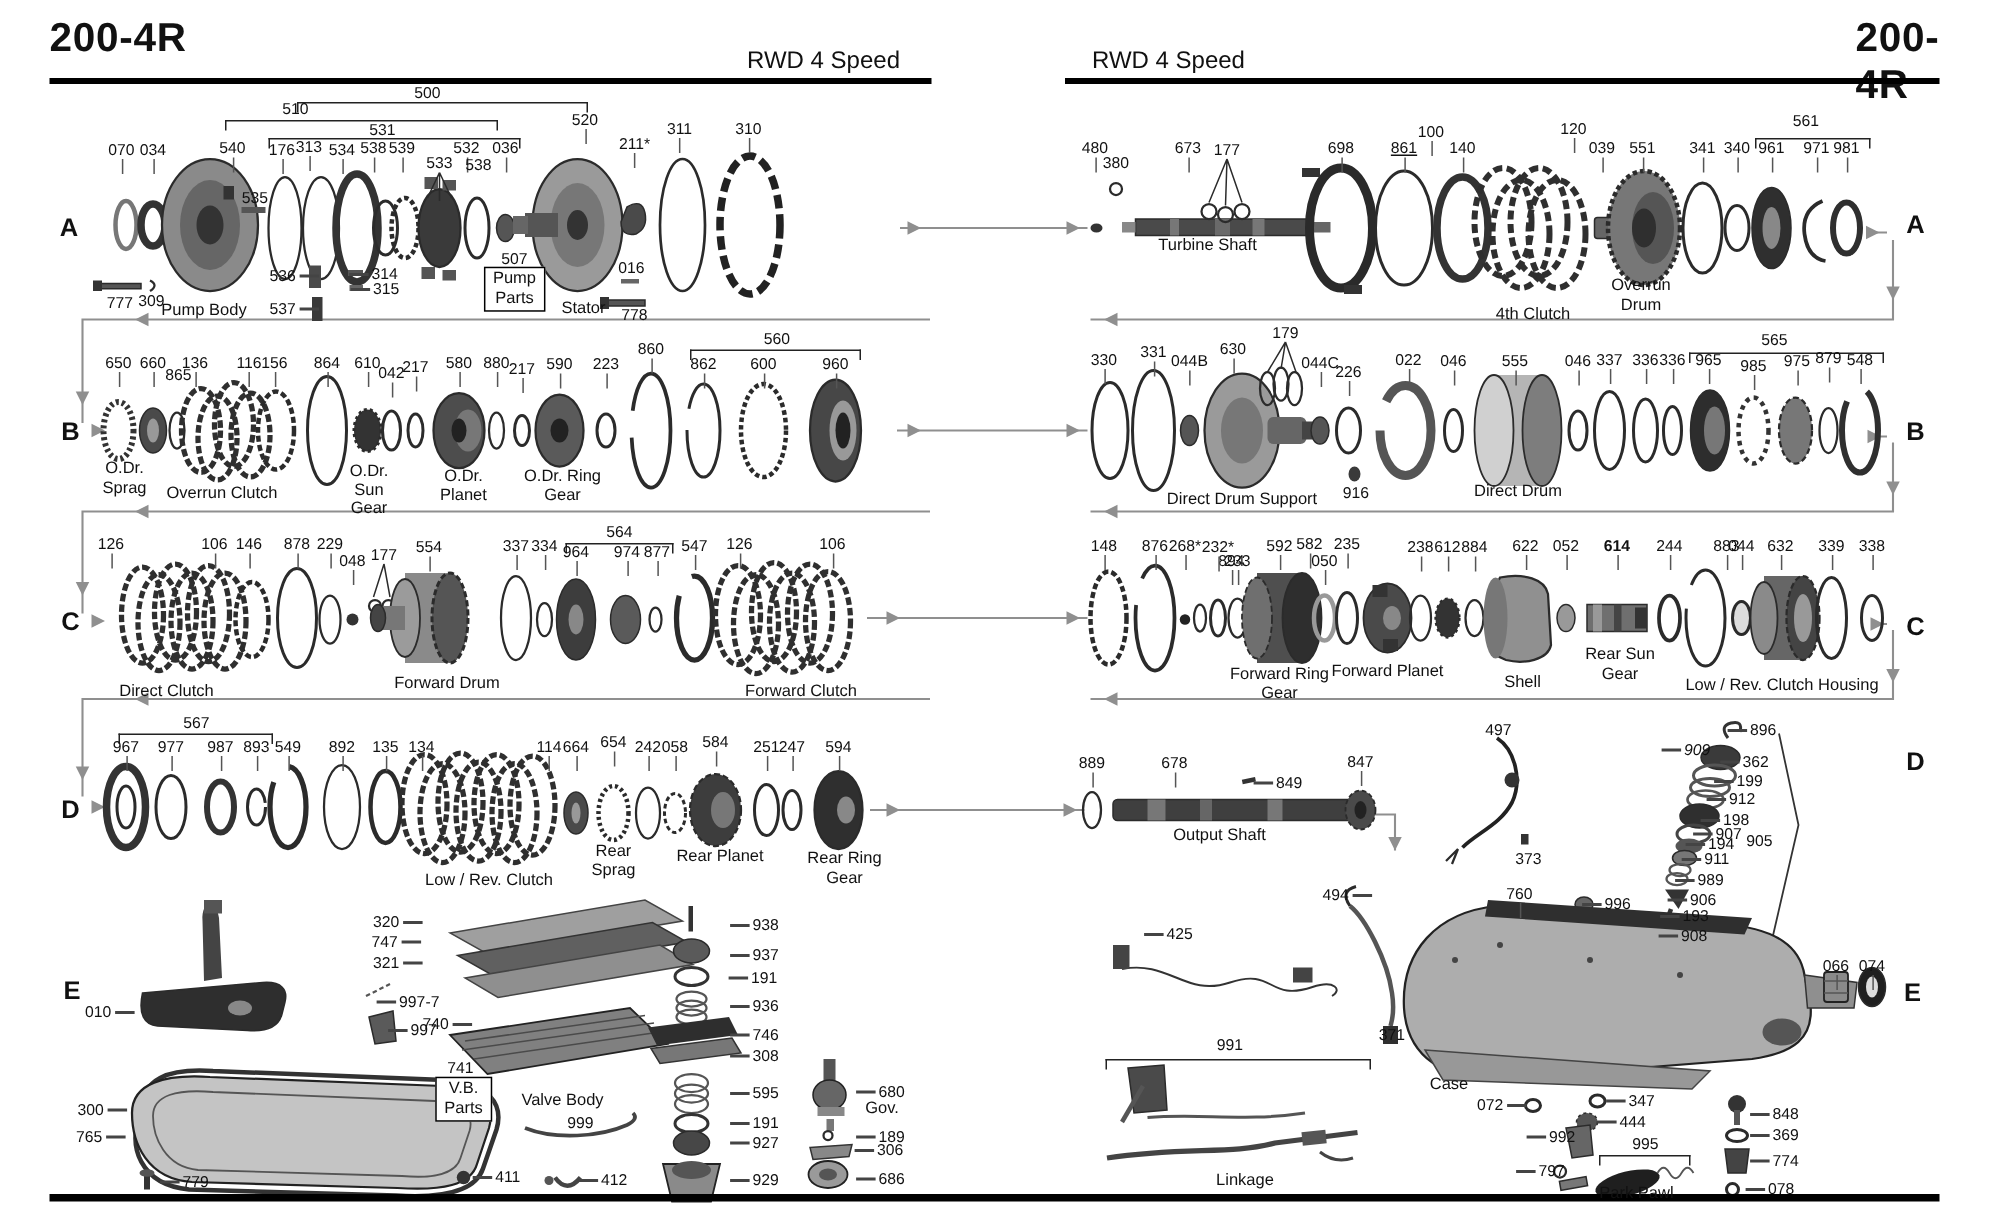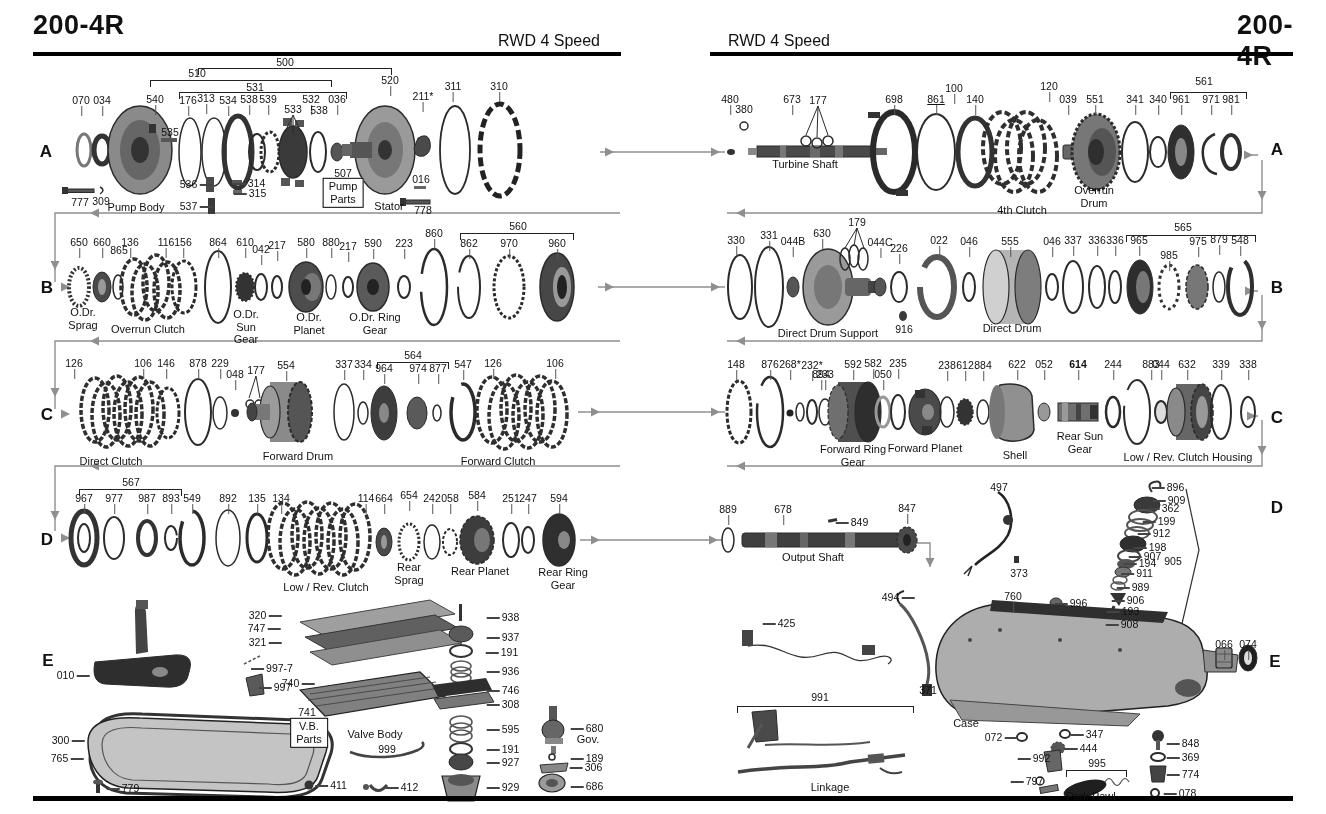--- a/index.html
+++ b/index.html
@@ -498,40 +498,40 @@
       <span class="callout ld-v" style="left: 261px; top: 249px;">042</span>
       <span class="callout ld-v" style="left: 277px; top: 245px;">217</span>
       <span class="callout ld-v" style="left: 306px; top: 242px;">580</span>
       <span class="callout ld-v" style="left: 331px; top: 242px;">880</span>
       <span class="callout ld-v" style="left: 348px; top: 246px;">217</span>
       <span class="callout ld-v" style="left: 373px; top: 243px;">590</span>
       <span class="callout ld-v" style="left: 404px; top: 243px;">223</span>
       <span class="callout ld-v" style="left: 434px; top: 233px;">860</span>
       <span class="callout ld-n" style="left: 518px; top: 226px;">560</span>
       <span class="callout ld-v" style="left: 469px; top: 243px;">862</span>
-      <span class="callout ld-v" style="left: 509px; top: 243px;">970</span>
+      <span class="callout ld-v" style="left: 509px; top: 243px;">600</span>
       <span class="callout ld-v" style="left: 557px; top: 243px;">960</span>
       <span class="callout ld-v" style="left: 736px; top: 240px;">330</span>
       <span class="callout ld-v" style="left: 769px; top: 235px;">331</span>
       <span class="callout ld-v" style="left: 793px; top: 241px;">044B</span>
       <span class="callout ld-v" style="left: 822px; top: 233px;">630</span>
       <span class="callout ld-n" style="left: 857px; top: 222px;">179</span>
       <span class="callout ld-v" style="left: 880px; top: 242px;">044C</span>
       <span class="callout ld-v" style="left: 899px; top: 248px;">226</span>
       <span class="callout ld-n" style="left: 904px; top: 329px;">916</span>
       <span class="callout ld-v" style="left: 939px; top: 240px;">022</span>
       <span class="callout ld-v" style="left: 969px; top: 241px;">046</span>
       <span class="callout ld-v" style="left: 1010px; top: 241px;">555</span>
       <span class="callout ld-v" style="left: 1052px; top: 241px;">046</span>
       <span class="callout ld-v" style="left: 1073px; top: 240px;">337</span>
       <span class="callout ld-v" style="left: 1097px; top: 240px;">336</span>
       <span class="callout ld-v" style="left: 1115px; top: 240px;">336</span>
       <span class="callout ld-n" style="left: 1183px; top: 227px;">565</span>
       <span class="callout ld-v" style="left: 1139px; top: 240px;">965</span>
-      <span class="callout ld-v" style="left: 1169px; top: 255px;">985</span>
+      <span class="callout ld-v" style="left: 1169px; top: 244px;">985</span>
       <span class="callout ld-v" style="left: 1198px; top: 241px;">975</span>
       <span class="callout ld-v" style="left: 1219px; top: 239px;">879</span>
       <span class="callout ld-v" style="left: 1240px; top: 240px;">548</span>
       <span class="callout ld-v" style="left: 74px; top: 363px;">126</span>
       <span class="callout ld-v" style="left: 143px; top: 363px;">106</span>
       <span class="callout ld-v" style="left: 166px; top: 363px;">146</span>
       <span class="callout ld-v" style="left: 198px; top: 363px;">878</span>
       <span class="callout ld-v" style="left: 220px; top: 363px;">229</span>
       <span class="callout ld-v" style="left: 235px; top: 374px;">048</span>
       <span class="callout ld-n" style="left: 256px; top: 370px;">177</span>
@@ -587,21 +587,21 @@
       <span class="callout ld-v" style="left: 559px; top: 498px;">594</span>
       <span class="callout ld-v" style="left: 728px; top: 509px;">889</span>
       <span class="callout ld-v" style="left: 783px; top: 509px;">678</span>
       <span class="callout ld-l" style="left: 852px; top: 522px;">849</span>
       <span class="callout ld-v" style="left: 907px; top: 508px;">847</span>
       <span class="callout ld-n" style="left: 999px; top: 487px;">497</span>
       <span class="callout ld-n" style="left: 1019px; top: 573px;">373</span>
       <span class="callout ld-r" style="left: 898px; top: 597px;">494</span>
       <span class="callout ld-n" style="left: 1173px; top: 561px;">905</span>
       <span class="callout ld-l" style="left: 1168px; top: 487px;">896</span>
-      <span class="callout ld-l" style="left: 1169px; top: 500px;">909</span>
+      <span class="callout ld-l" style="left: 1124px; top: 500px; font-style: italic;">909</span>
       <span class="callout ld-l" style="left: 1163px; top: 508px;">362</span>
       <span class="callout ld-l" style="left: 1159px; top: 521px;">199</span>
       <span class="callout ld-l" style="left: 1154px; top: 533px;">912</span>
       <span class="callout ld-l" style="left: 1150px; top: 547px;">198</span>
       <span class="callout ld-l" style="left: 1145px; top: 556px;">907</span>
       <span class="callout ld-l" style="left: 1140px; top: 563px;">194</span>
       <span class="callout ld-l" style="left: 1137px; top: 573px;">911</span>
       <span class="callout ld-l" style="left: 1133px; top: 587px;">989</span>
       <span class="callout ld-l" style="left: 1128px; top: 600px;">906</span>
       <span class="callout ld-l" style="left: 1123px; top: 611px;">193</span>
@@ -664,21 +664,21 @@
 Sun
 Gear</span>
       <span class="pname" style="left: 309px; top: 324px;">O.Dr.
 Planet</span>
       <span class="pname" style="left: 375px; top: 324px;">O.Dr. Ring
 Gear</span>
       <span class="pname" style="left: 828px; top: 333px;">Direct Drum Support</span>
       <span class="pname" style="left: 1012px; top: 328px;">Direct Drum</span>
       <span class="pname" style="left: 111px; top: 461px;">Direct Clutch</span>
       <span class="pname" style="left: 298px; top: 456px;">Forward Drum</span>
-      <span class="pname" style="left: 498px; top: 461px;">Forward Clutch</span>
+      <span class="pname" style="left: 534px; top: 461px;">Forward Clutch</span>
       <span class="pname" style="left: 853px; top: 456px;">Forward Ring
 Gear</span>
       <span class="pname" style="left: 925px; top: 448px;">Forward Planet</span>
       <span class="pname" style="left: 1015px; top: 455px;">Shell</span>
       <span class="pname" style="left: 1080px; top: 443px;">Rear Sun
 Gear</span>
       <span class="pname" style="left: 1188px; top: 457px;">Low / Rev. Clutch Housing</span>
       <span class="pname" style="left: 326px; top: 587px;">Low / Rev. Clutch</span>
       <span class="pname" style="left: 409px; top: 574px;">Rear
 Sprag</span>

